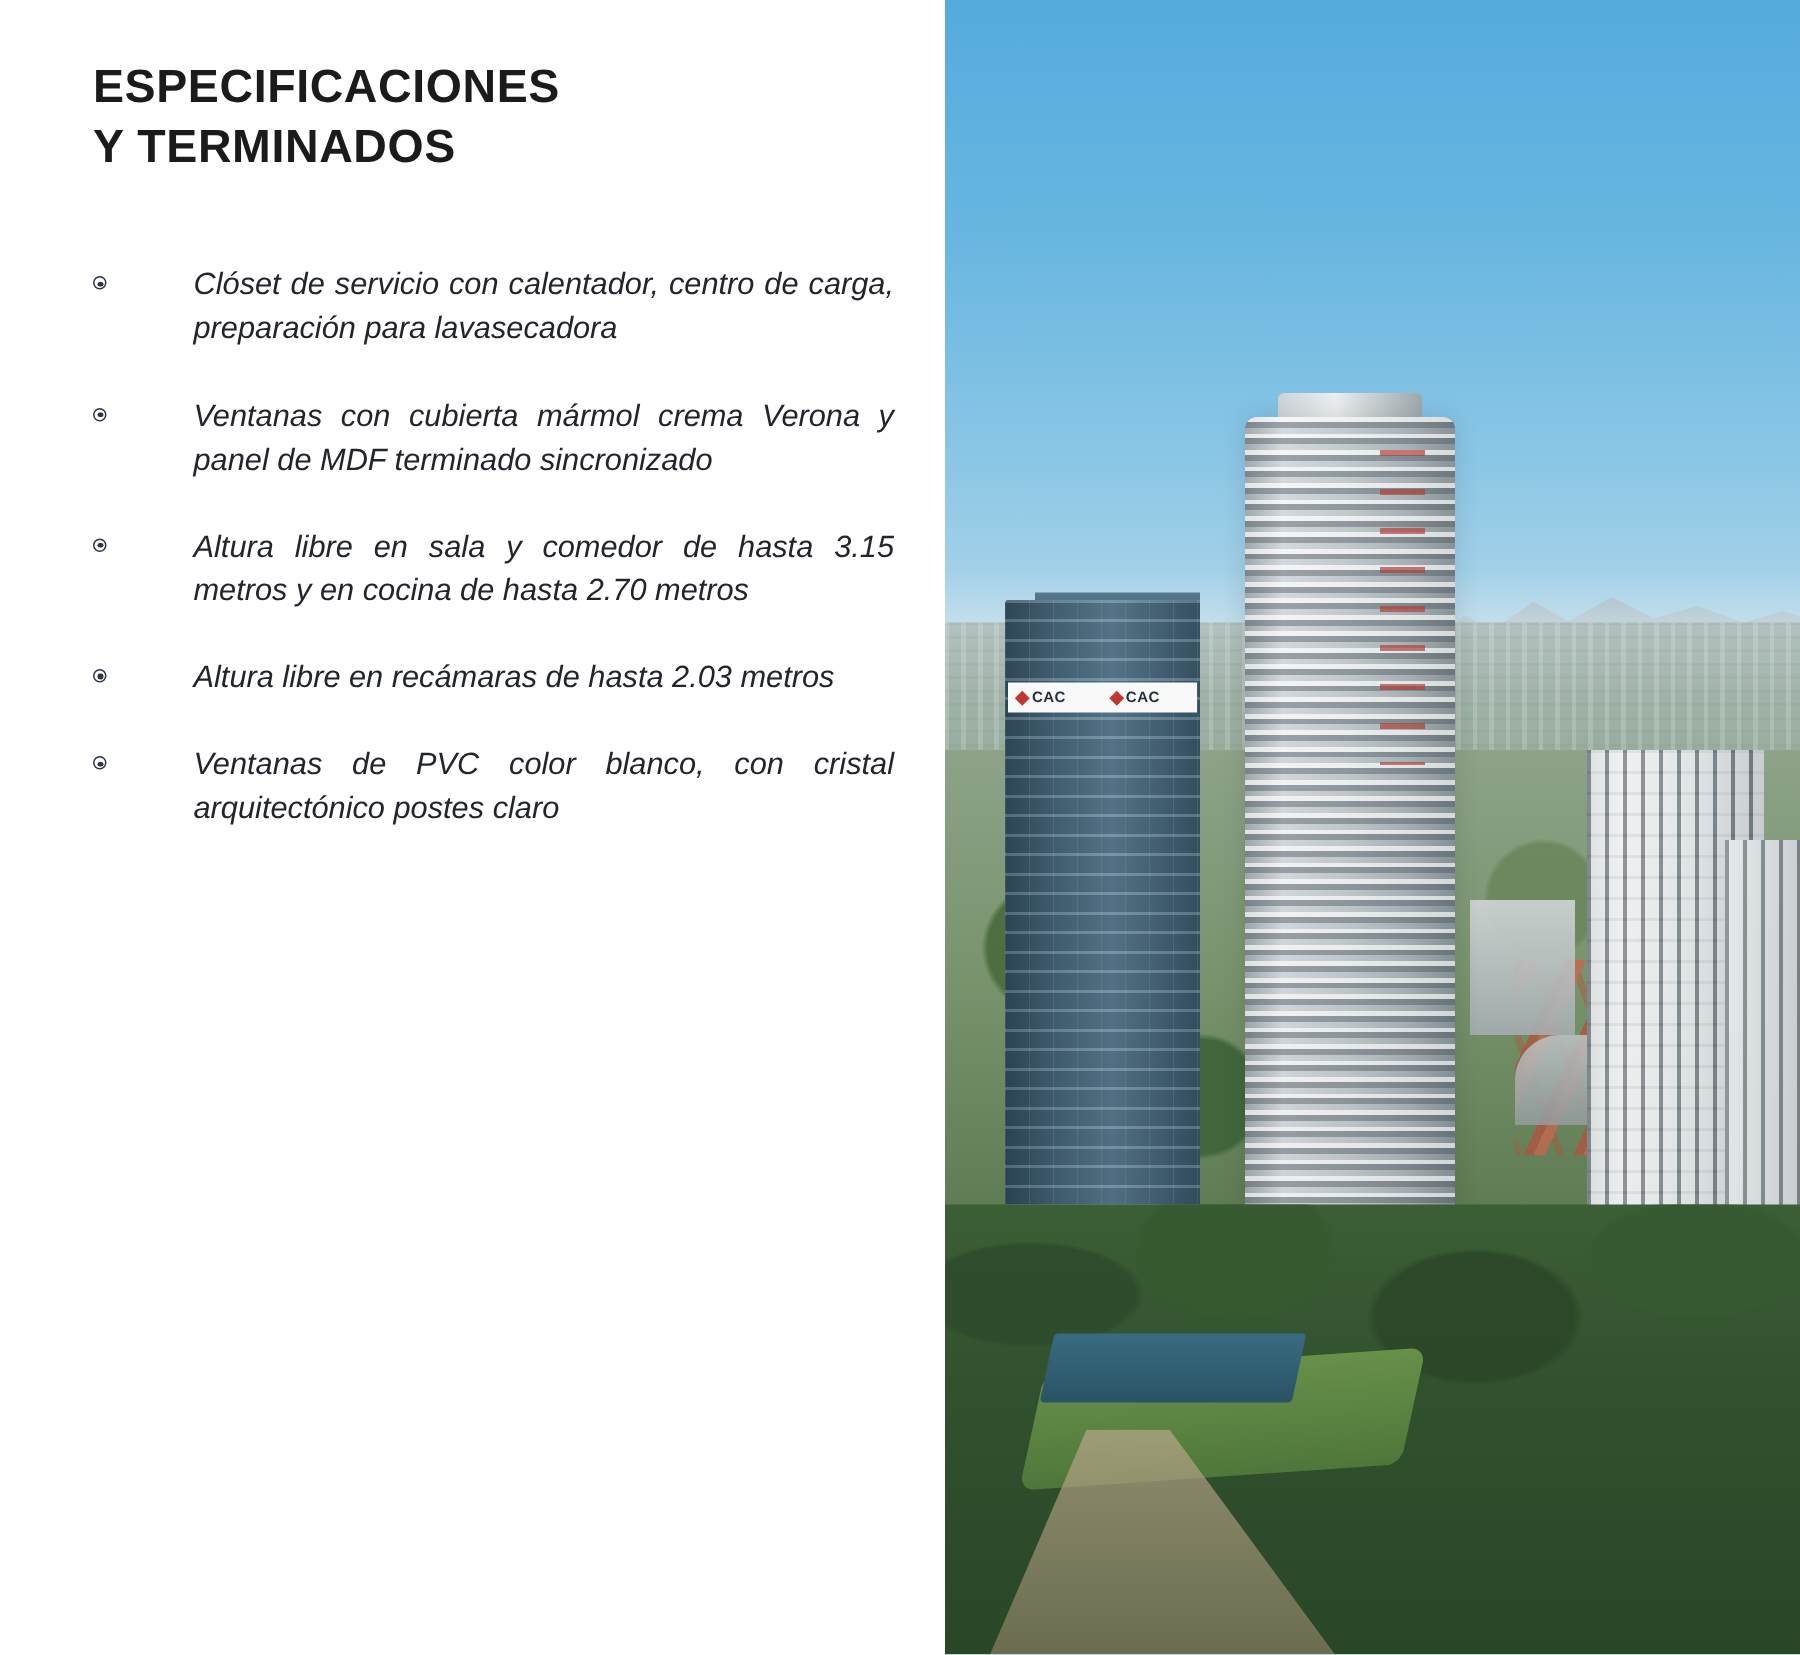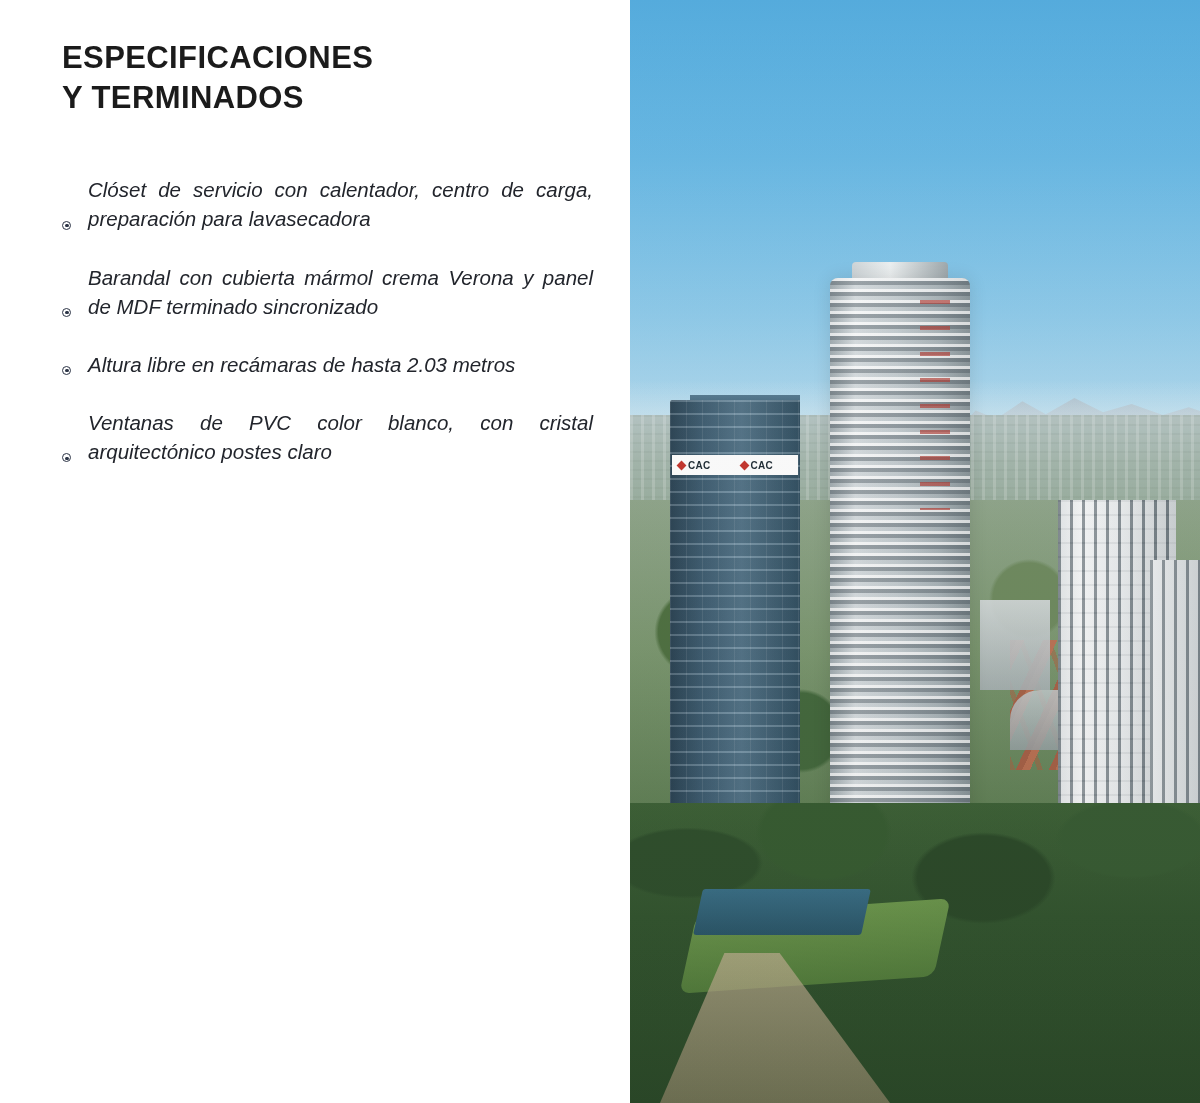--- a/index.html
+++ b/index.html
@@ -45,22 +45,23 @@
 
   .spec-list {
     list-style: none;
     margin: 0;
     padding: 0;
     margin-top: 58px;
   }
 
   .spec-item {
     display: flex;
-    align-items: flex-end;
+    align-items: flex-start;
     margin-bottom: 29px;
+    gap: 41px;
   }
 
   .bullet {
     flex: 0 0 auto;
     width: 13px;
     height: 13px;
     margin-top: 9px;
     margin-right: 13px;
     position: relative;
   }
@@ -425,21 +426,25 @@
     <h1 class="heading">ESPECIFICACIONES
 Y TERMINADOS</h1>
 
     <ul class="spec-list">
       <li class="spec-item">
         <span class="bullet"></span>
         <span class="spec-text">Clóset de servicio con calentador, centro de carga, preparación para lavasecadora</span>
       </li>
       <li class="spec-item">
         <span class="bullet"></span>
-        <span class="spec-text">Barandal con cubierta mármol crema Verona y panel de MDF terminado sincronizado</span>
+        <span class="spec-text">Ventanas con cubierta mármol crema Verona y panel de MDF terminado sincronizado</span>
+      </li>
+      <li class="spec-item">
+        <span class="bullet"></span>
+        <span class="spec-text">Altura libre en sala y comedor de hasta 3.15 metros y en cocina de hasta 2.70 metros</span>
       </li>
       <li class="spec-item">
         <span class="bullet"></span>
         <span class="spec-text">Altura libre en recámaras de hasta 2.03 metros</span>
       </li>
       <li class="spec-item">
         <span class="bullet"></span>
         <span class="spec-text">Ventanas de PVC color blanco, con cristal arquitectónico postes claro</span>
       </li>
     </ul>

